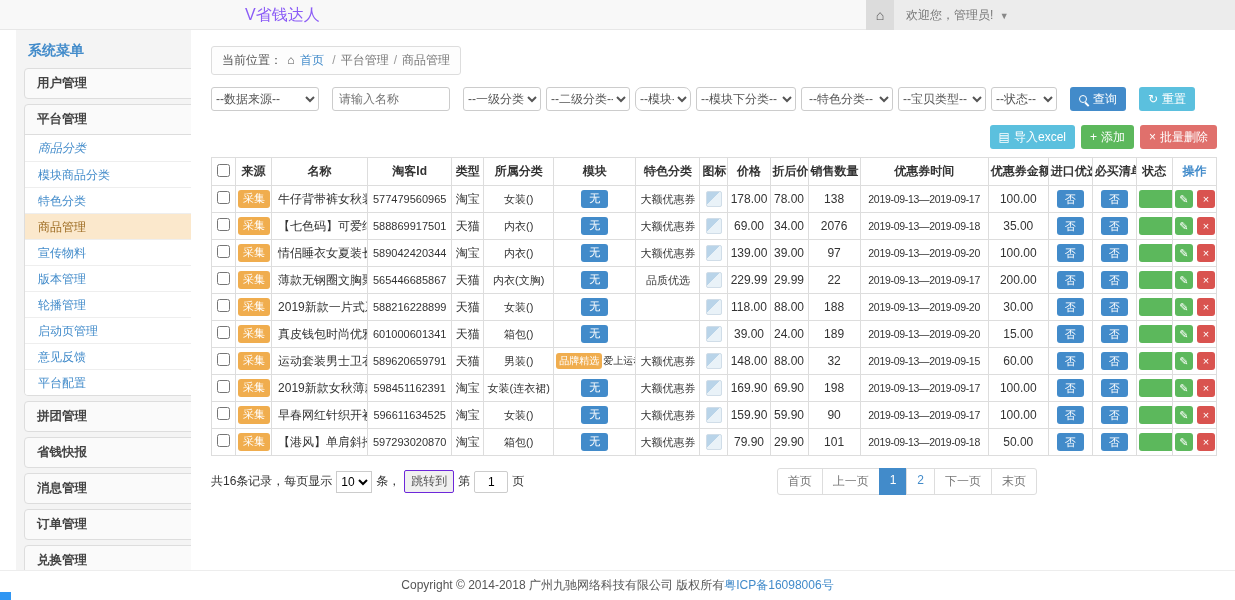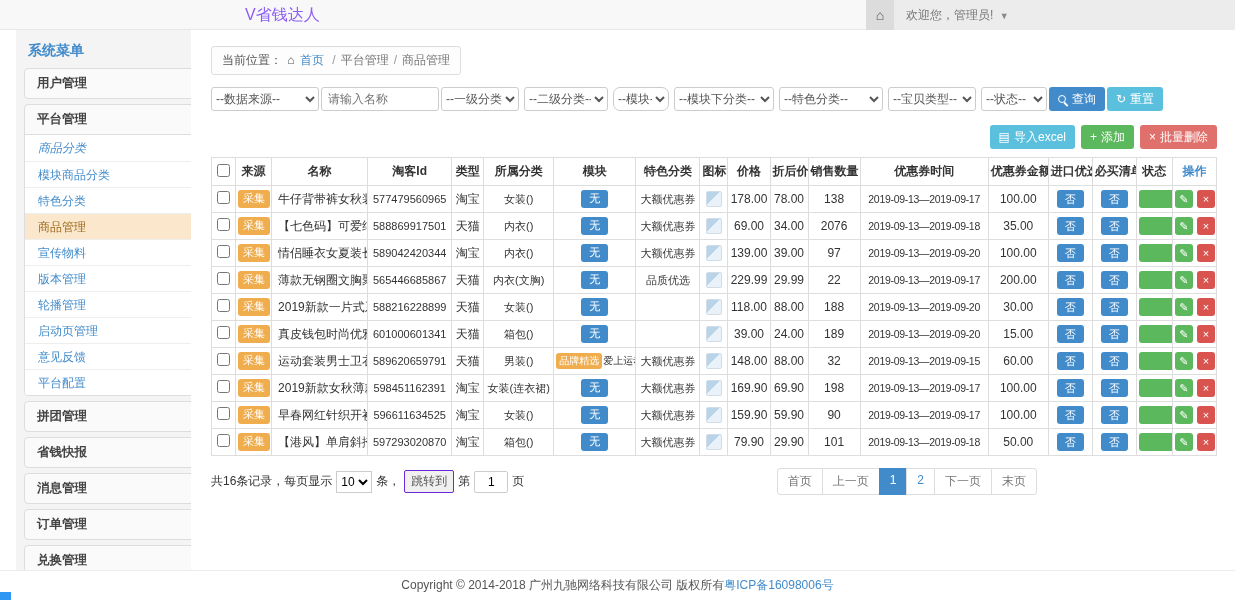--- a/index.html
+++ b/index.html
@@ -26,21 +26,21 @@
 
 
 .main{position:absolute;left:191px;top:30px;right:0;bottom:30px;background:#fff;padding:16px 12px 0 20px;overflow:hidden;}
 .breadcrumb{display:inline-block;border:1px solid #ddd;border-radius:3px;background:#fdfdfd;padding:5px 10px;color:#555;}
 .bc-home{color:#428bca;cursor:pointer;}
 .bc-home-icon{color:#555;margin:0 2px;}
 .bc-sep{color:#999;margin:0 5px;}
 .bc-item{color:#777;}
 
 
-.filter-row{margin-top:12px;display:flex;align-items:center;gap:2px;white-space:nowrap;}
+.filter-row{margin-top:12px;display:flex;align-items:center;gap:13px;white-space:nowrap;}
 .f-select{height:24px;border:1px solid #ccc;border-radius:3px;background:#fff;color:#555;font-size:12px;font-family:inherit;}
 .f-input{height:24px;border:1px solid #ccc;border-radius:3px;padding:0 6px;font-size:12px;font-family:inherit;color:#555;}
 .btn{display:inline-flex;align-items:center;gap:4px;height:24px;padding:0 9px;border:none;border-radius:3px;color:#fff;font-size:12px;font-family:inherit;cursor:pointer;white-space:nowrap;}
 .btn-primary{background:#428bca;}
 .btn-info{background:#5bc0de;}
 .btn-success{background:#5cb85c;}
 .btn-danger{background:#e0706c;}
 .icon-search{position:relative;display:inline-block;width:8px;height:8px;border:1.5px solid #fff;border-radius:50%;margin-right:2px;}
 .icon-search::after{content:"";position:absolute;left:5.5px;top:5.5px;width:1.5px;height:5px;background:#fff;transform:rotate(-45deg);}
 
@@ -153,21 +153,21 @@
   </div>
 
   <div class="filter-row">
     <select class="f-select" style="width:108px"><option>--数据来源--</option></select>
     <input class="f-input" style="width: 118px;" placeholder="请输入名称">
     <span style="display:inline-flex;gap:5px;">
         <select class="f-select" style="width: 78px;"><option>--一级分类--</option></select>
         <select class="f-select" style="width: 84px;"><option>--二级分类--</option></select>
         <select class="f-select" style="width: 56px; border-radius: 7px;"><option>--模块--</option></select>
         <select class="f-select" style="width: 100px;"><option>--模块下分类--</option></select>
-        <select class="f-select" style="width: 104px;"><option>--特色分类--</option></select>
+        <select class="f-select" style="width: 92px; text-align: center;"><option>--特色分类--</option></select>
         <select class="f-select" style="width: 88px;"><option>--宝贝类型--</option></select>
         <select class="f-select" style="width: 66px;"><option>--状态--</option></select>
       </span>
     <button class="btn btn-primary">
       <span class="icon-search"></span>
       <span>查询</span>
     </button>
     <button class="btn btn-info">
       <span>↻</span>
       <span>重置</span>

